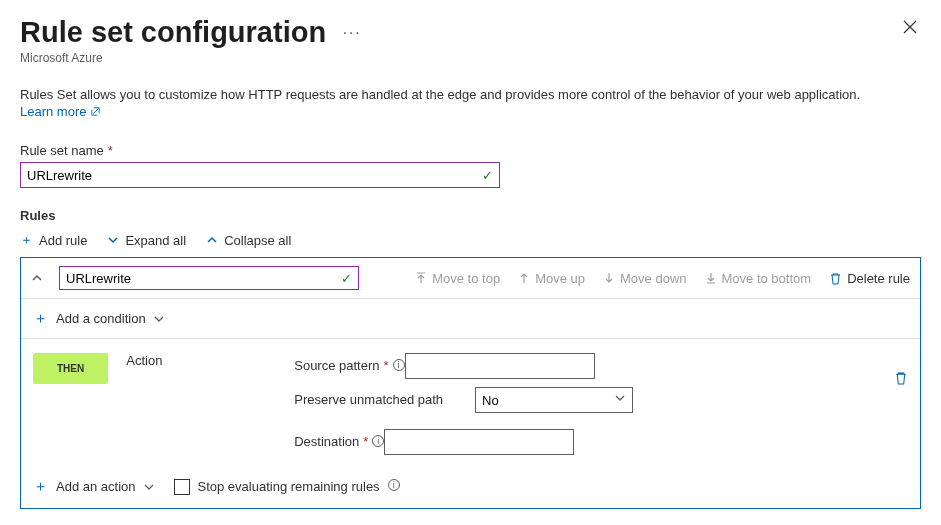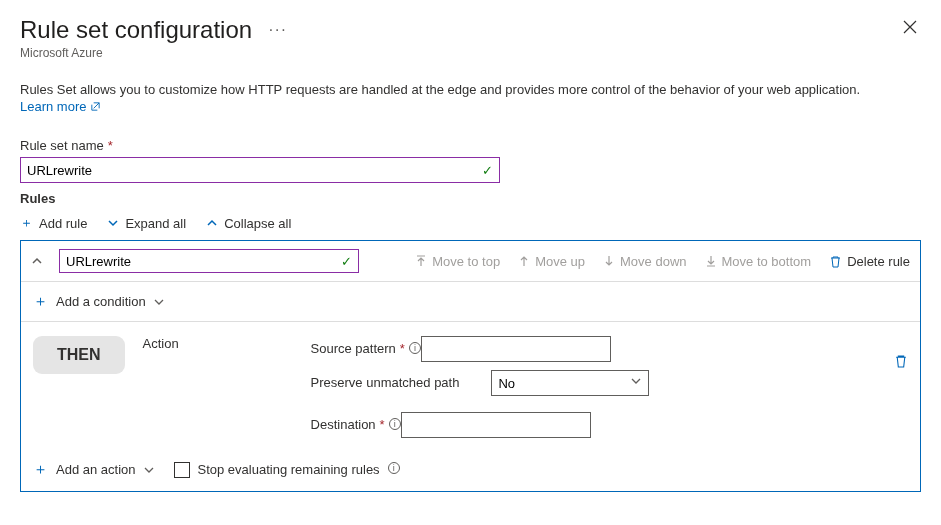--- a/index.html
+++ b/index.html
@@ -1,51 +1,51 @@
 <!DOCTYPE html>
 <html><head>
 <meta charset="utf-8">
 <style>
 * { box-sizing: border-box; margin: 0; padding: 0; }
 body { font-family: "Segoe UI", Arial, sans-serif; font-size: 13px; color: #323130; background: #fff; padding: 16px 20px; width: 941px; }
 .header { display: flex; align-items: flex-start; justify-content: space-between; margin-bottom: 2px; }
-.header h1 { font-size: 24px; font-weight: 400; color: #201f1e; }
+.header h1 { font-size: 29px; font-weight: 700; color: #201f1e; }
 .header .title-wrap { display: flex; align-items: center; gap: 16px; }
 .ellipsis { font-size: 16px; color: #605e5c; cursor: pointer; letter-spacing: 1px; }
 .close-x { font-size: 18px; color: #323130; cursor: pointer; padding: 4px; line-height: 1; }
 .subtitle { font-size: 12px; color: #605e5c; margin-bottom: 22px; }
 .desc { font-size: 13px; margin-bottom: 2px; }
 .link { color: #0067b8; text-decoration: none; font-size: 13px; display: inline-flex; align-items: center; gap: 4px; cursor: pointer; }
 .ext-icon { width: 11px; height: 11px; }
 .section-gap { margin-top: 24px; }
 .field-label { font-size: 13px; margin-bottom: 4px; display: flex; align-items: center; gap: 4px; }
 .req { color: #a4262c; }
 .input-validated { display: flex; align-items: center; border: 1px solid #8a2da5; height: 26px; padding: 0 6px; }
 .input-validated input { border: none; outline: none; flex: 1; font-size: 13px; font-family: inherit; }
 .input-validated .check { color: #107c10; font-size: 13px; }
 .ruleset-name-field { width: 480px; }
-.rules-head { font-size: 13px; font-weight: 600; margin-top: 8px; margin-bottom: 8px; }
+.rules-head { font-size: 13px; font-weight: 600; margin-top: 20px; margin-bottom: 8px; }
 .toolbar { display: flex; gap: 20px; margin-bottom: 8px; }
 .tbtn { display: inline-flex; align-items: center; gap: 6px; color: #323130; font-size: 13px; cursor: pointer; }
 .tbtn .icn { color: #0067b8; }
 .rule-card { border: 1px solid #0067b8; }
 .rule-header { display: flex; align-items: center; padding: 8px 10px; border-bottom: 1px solid #ddd; gap: 16px; }
 .rule-header .caret { color: #605e5c; cursor: pointer; }
 .rule-name-input { width: 300px; height: 24px; }
 .rule-header .spacer { flex: 1; }
 .move-actions { display: flex; gap: 18px; }
 .move-btn { display: inline-flex; align-items: center; gap: 5px; color: #a19f9d; font-size: 13px; cursor: default; }
 .delete-btn { display: inline-flex; align-items: center; gap: 5px; color: #323130; font-size: 13px; cursor: pointer; }
 .delete-btn .trash { color: #0067b8; }
 .cond-bar { padding: 10px 12px; border-bottom: 1px solid #ddd; }
 .add-cond { display: inline-flex; align-items: center; gap: 8px; font-size: 13px; cursor: pointer; }
 .add-cond .plus { color: #0067b8; font-size: 15px; }
 .add-cond .chev { color: #605e5c; font-size: 10px; }
 .action-row { display: flex; align-items: flex-start; padding: 14px 12px; gap: 18px; }
-.then-badge { background: #e5e5e5; color: #323130; font-size: 16px; font-weight: 600; padding: 10px 24px; border-radius: 9px; }
+.then-badge { background: #bef264; color: #323130; font-size: 10px; font-weight: 600; padding: 10px 24px; border-radius: 2px; }
 .action-meta { min-width: 150px; }
 .action-meta .lbl { font-size: 13px; margin-bottom: 4px; }
 .action-meta .val { font-size: 13px; color: #323130; }
 .fields { display: flex; gap: 16px; flex: 1; flex-wrap: wrap; }
 .fcol { display: flex; flex-direction: row; }
 .fcol .flabel { font-size: 13px; margin-bottom: 2px; display: flex; align-items: center; gap: 4px; }
 .info-icn { width: 12px; height: 12px; border: 1px solid #605e5c; border-radius: 50%; display: inline-flex; align-items: center; justify-content: center; font-size: 9px; color: #605e5c; }
 .txt-input { border: 1px solid #605e5c; height: 26px; width: 190px; padding: 0 6px; font-size: 13px; font-family: inherit; }
 .select-wrap { position: relative; width: 190px; padding-left: 32px; }
 .select-wrap select { width: 100%; height: 26px; border: 1px solid #605e5c; padding: 0 6px; font-size: 13px; font-family: inherit; appearance: none; background: #fff; }

